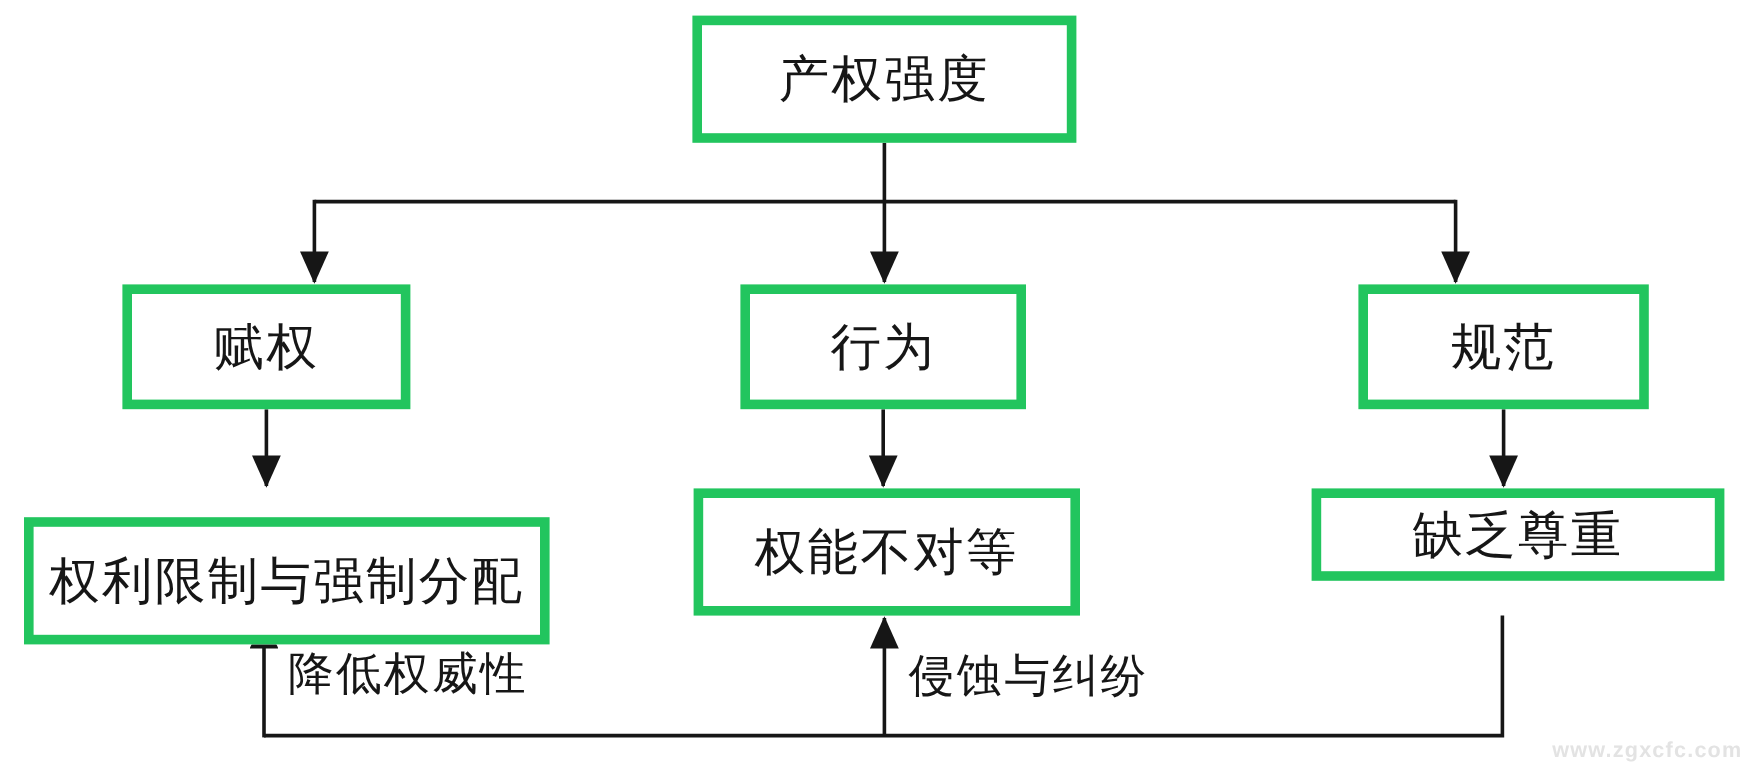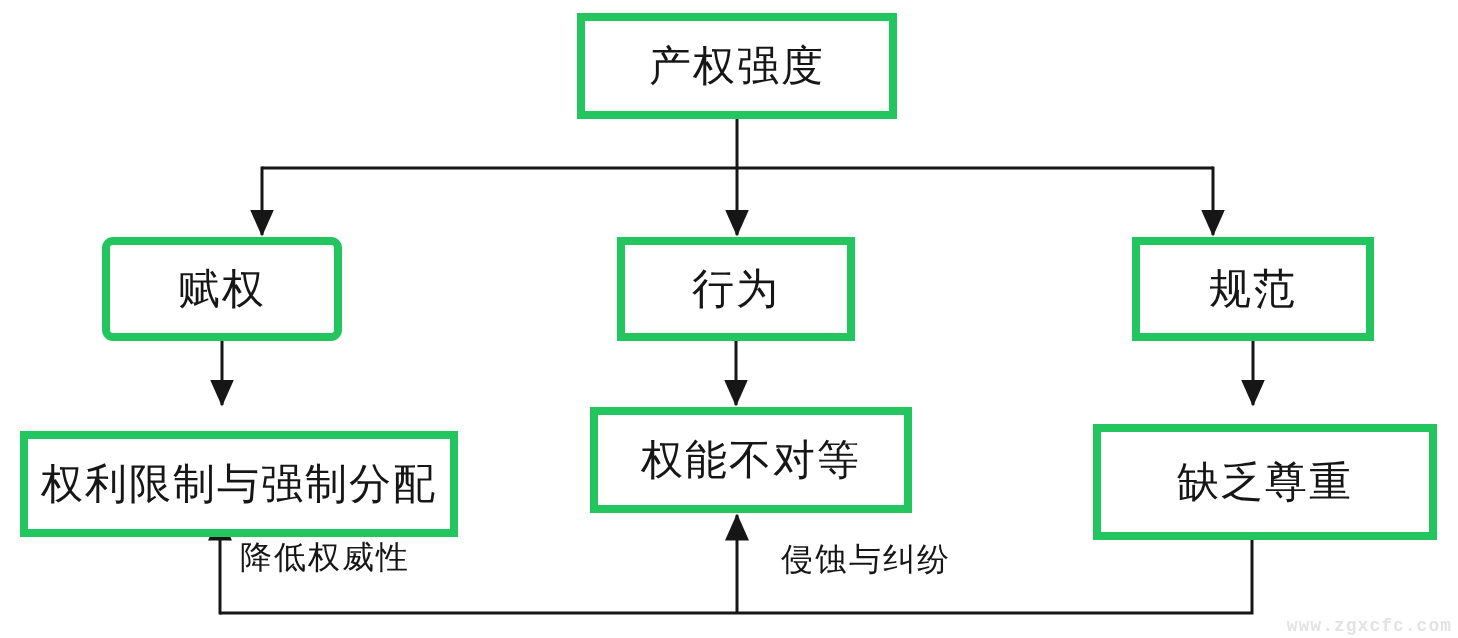--- a/index.html
+++ b/index.html
@@ -32,46 +32,46 @@
     justify-content: center;
     color: #161616;
     font-size: 42px;
     letter-spacing: 2px;
     white-space: nowrap;
     z-index: 2;
   }
   .edge-label {
     position: absolute;
     color: #161616;
-    font-size: 32px;
+    font-size: 38px;
     letter-spacing: 2px;
     white-space: nowrap;
     z-index: 3;
   }
   .watermark {
     position: absolute;
     right: 6px;
     bottom: 2px;
-    font-family: Liberation Mono, monospace;
+    font-family: Liberation Sans, sans-serif;
     font-size: 18px;
     font-weight: bold;
     color: #e3e3e3;
     letter-spacing: 1px;
     z-index: 1;
   }
   
   #node-root      { left: 577px;  top: 13px;  width: 320px; height: 106px; }
-  #node-fuquan    { left: 102px;  top: 237px; width: 240px; height: 104px; border-radius: 11px; }
+  #node-fuquan    { left: 102px;  top: 237px; width: 240px; height: 104px; }
   #node-xingwei   { left: 617px;  top: 237px; width: 238px; height: 104px; }
   #node-guifan    { left: 1132px; top: 237px; width: 242px; height: 104px; }
   #node-quanli    { left: 20px;   top: 431px; width: 438px; height: 106px; }
-  #node-quanneng  { left: 578px;  top: 407px; width: 322px; height: 106px; margin-left: 12px; }
-  #node-quefazunzhong { left: 1093px; top: 424px; width: 344px; height: 116px; justify-content: center; }
+  #node-quanneng  { left: 578px;  top: 407px; width: 322px; height: 106px; }
+  #node-quefazunzhong { left: 1093px; top: 407px; width: 344px; height: 77px; justify-content: center; }
   #label-jiangdi  { left: 240px; top: 536px; }
-  #label-qinshi   { left: 757px; top: 538px; margin-left: 24px; }
+  #label-qinshi   { left: 757px; top: 538px; }
   .wire { stroke: #161616; stroke-width: 3; fill: none; }
 </style>
 </head>
 <body>
 
 <div id="canvas">
 
   <svg id="wires" viewBox="0 0 1458 638" xmlns="http://www.w3.org/2000/svg">
     <defs>
       <marker id="arrow" viewBox="0 0 9 8" refX="8.5" refY="4" markerWidth="9" markerHeight="8" orient="auto" markerUnits="strokeWidth">

